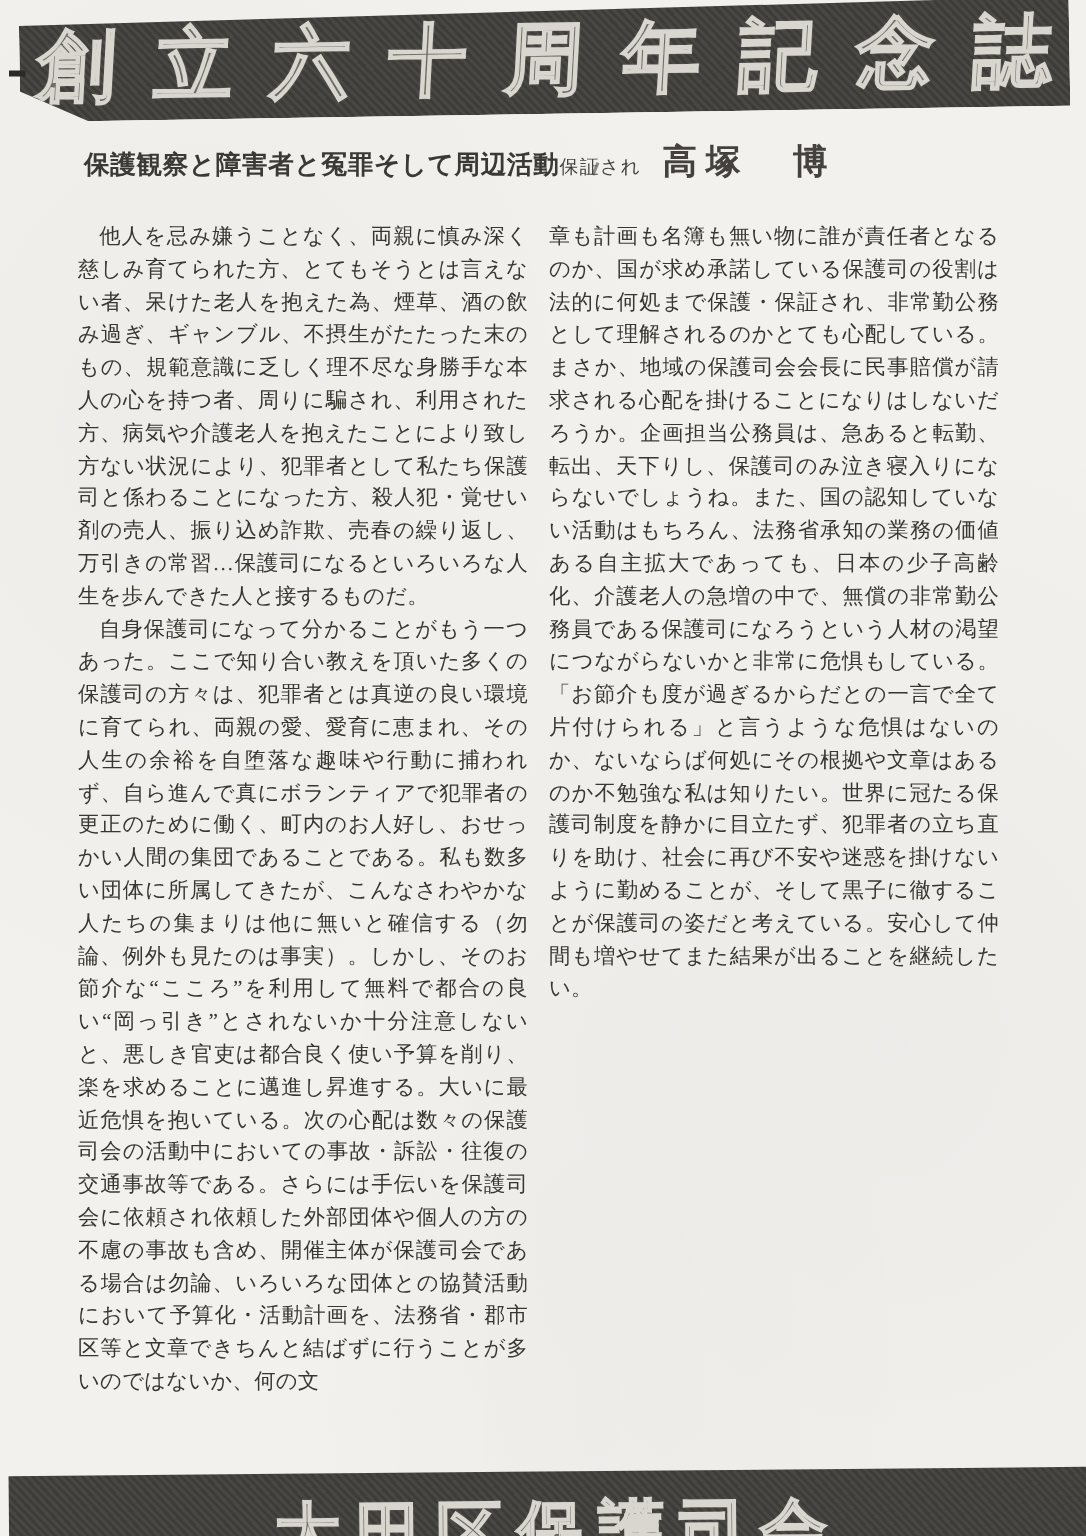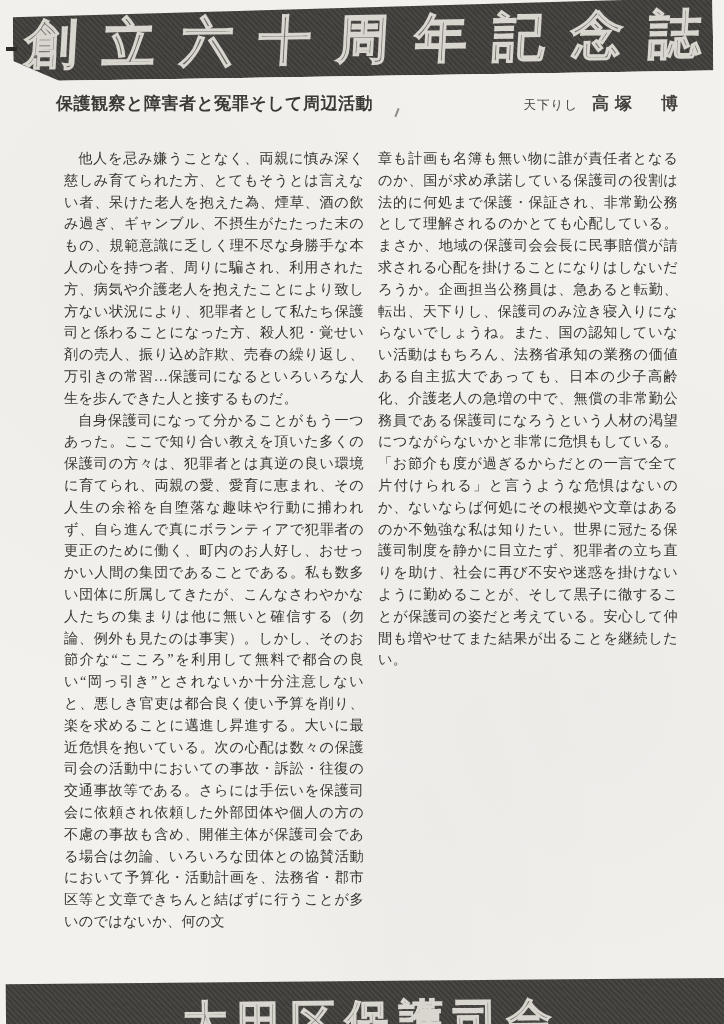--- a/index.html
+++ b/index.html
@@ -65,44 +65,44 @@
   }
   .stray-mark {
     position:absolute; left:396px; top:108px;
     width:1.5px; height:9px; background:#8e8b86;
     transform:rotate(22deg);
   }
 
   
   .article-head {
     position:absolute; left:56px; right:40px; top:92px;
-    display:flex; align-items:baseline; justify-content:space-between;gap:30px;
+    display:flex; align-items:baseline; justify-content:flex-start;
   }
   .article-title {
     font-family:"Liberation Sans","DejaVu Sans",sans-serif;
     font-weight:bold;
     font-size:17px;
     letter-spacing:0.5px;
     color:#3b3935;
   }
   .byline { white-space:nowrap; color:#45423d; }
   .byline .district {
     font-size:12.5px;
     margin-right:14px;
     letter-spacing:1px;
   }
   .byline .author {
-    font-size:17px;
+    font-size:23px;
     font-weight:bold;
     letter-spacing:6px;
   }
 
   
   .columns {
-    position:absolute; left:64px; top:148px;
+    position:absolute; left:52px; top:148px;
     width:614px;
     display:flex; gap:14px;
   }
   .col { width:300px; }
   .col p {
     margin:0;
     font-size:14.2px;
     line-height:21.8px;
     text-align:justify;
     text-justify:inter-character;
@@ -121,21 +121,21 @@
   <div class="banner header-bar">
     <span class="banner-text">創立六十周年記念誌</span>
   </div>
 
   <div class="edge-dash"></div>
   <div class="stray-mark"></div>
 
   <div class="article-head">
     <span class="article-title">保護観察と障害者と冤罪そして周辺活動</span>
     <span class="byline">
-      <span class="district">天下りし</span><span class="author">高塚　博</span>
+      <span class="district">保証され</span><span class="author">高塚　博</span>
     </span>
   </div>
 
   <div class="columns">
     <div class="col">
       <p class="indent">他人を忌み嫌うことなく、両親に慎み深く慈しみ育てられた方、とてもそうとは言えない者、呆けた老人を抱えた為、煙草、酒の飲み過ぎ、ギャンブル、不摂生がたたった末のもの、規範意識に乏しく理不尽な身勝手な本人の心を持つ者、周りに騙され、利用された方、病気や介護老人を抱えたことにより致し方ない状況により、犯罪者として私たち保護司と係わることになった方、殺人犯・覚せい剤の売人、振り込め詐欺、売春の繰り返し、万引きの常習…保護司になるといろいろな人生を歩んできた人と接するものだ。</p>
       <p class="indent">自身保護司になって分かることがもう一つあった。ここで知り合い教えを頂いた多くの保護司の方々は、犯罪者とは真逆の良い環境に育てられ、両親の愛、愛育に恵まれ、その人生の余裕を自堕落な趣味や行動に捕われず、自ら進んで真にボランティアで犯罪者の更正のために働く、町内のお人好し、おせっかい人間の集団であることである。私も数多い団体に所属してきたが、こんなさわやかな人たちの集まりは他に無いと確信する（勿論、例外も見たのは事実）。しかし、そのお節介な“こころ”を利用して無料で都合の良い“岡っ引き”とされないか十分注意しないと、悪しき官吏は都合良く使い予算を削り、楽を求めることに邁進し昇進する。大いに最近危惧を抱いている。次の心配は数々の保護司会の活動中においての事故・訴訟・往復の交通事故等である。さらには手伝いを保護司会に依頼され依頼した外部団体や個人の方の不慮の事故も含め、開催主体が保護司会である場合は勿論、いろいろな団体との協賛活動において予算化・活動計画を、法務省・郡市区等と文章できちんと結ばずに行うことが多いのではないか、何の文</p>
     </div>
     <div class="col">
       <p>章も計画も名簿も無い物に誰が責任者となるのか、国が求め承諾している保護司の役割は法的に何処まで保護・保証され、非常勤公務として理解されるのかとても心配している。まさか、地域の保護司会会長に民事賠償が請求される心配を掛けることになりはしないだろうか。企画担当公務員は、急あると転勤、転出、天下りし、保護司のみ泣き寝入りにならないでしょうね。また、国の認知していない活動はもちろん、法務省承知の業務の価値ある自主拡大であっても、日本の少子高齢化、介護老人の急増の中で、無償の非常勤公務員である保護司になろうという人材の渇望につながらないかと非常に危惧もしている。「お節介も度が過ぎるからだとの一言で全て片付けられる」と言うような危惧はないのか、ないならば何処にその根拠や文章はあるのか不勉強な私は知りたい。世界に冠たる保護司制度を静かに目立たず、犯罪者の立ち直りを助け、社会に再び不安や迷惑を掛けないように勤めることが、そして黒子に徹することが保護司の姿だと考えている。安心して仲間も増やせてまた結果が出ることを継続したい。</p>

